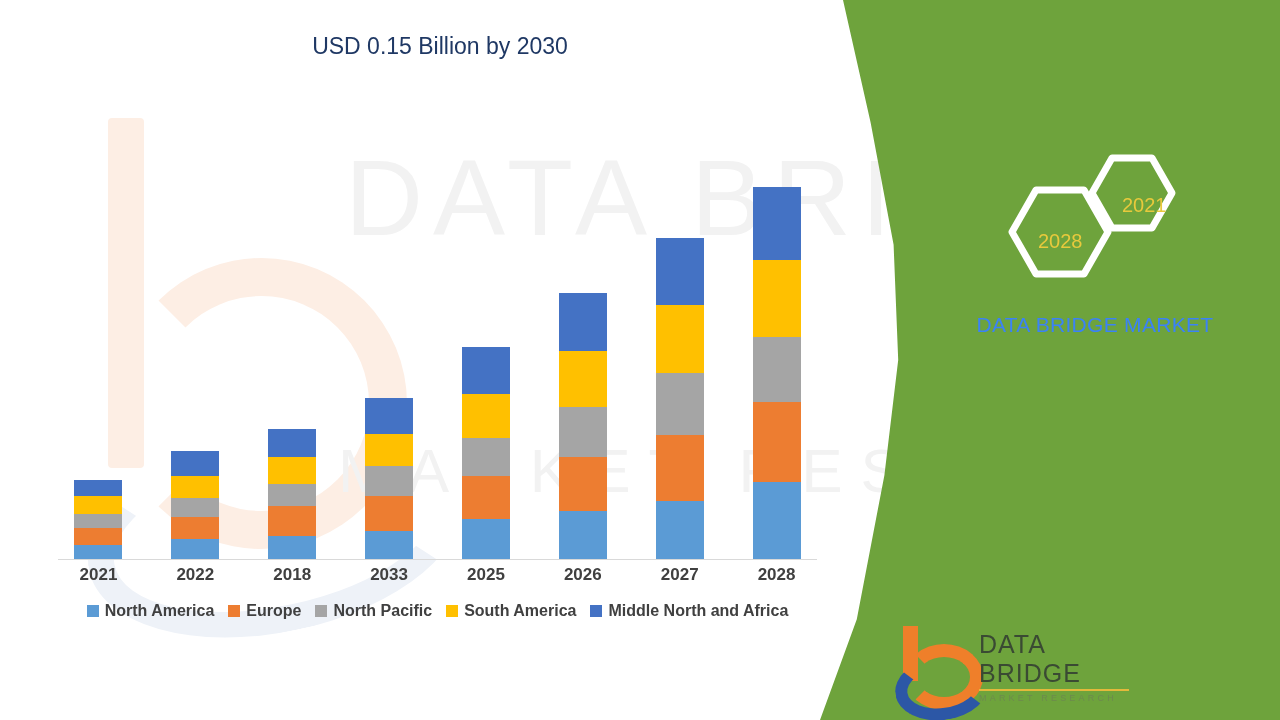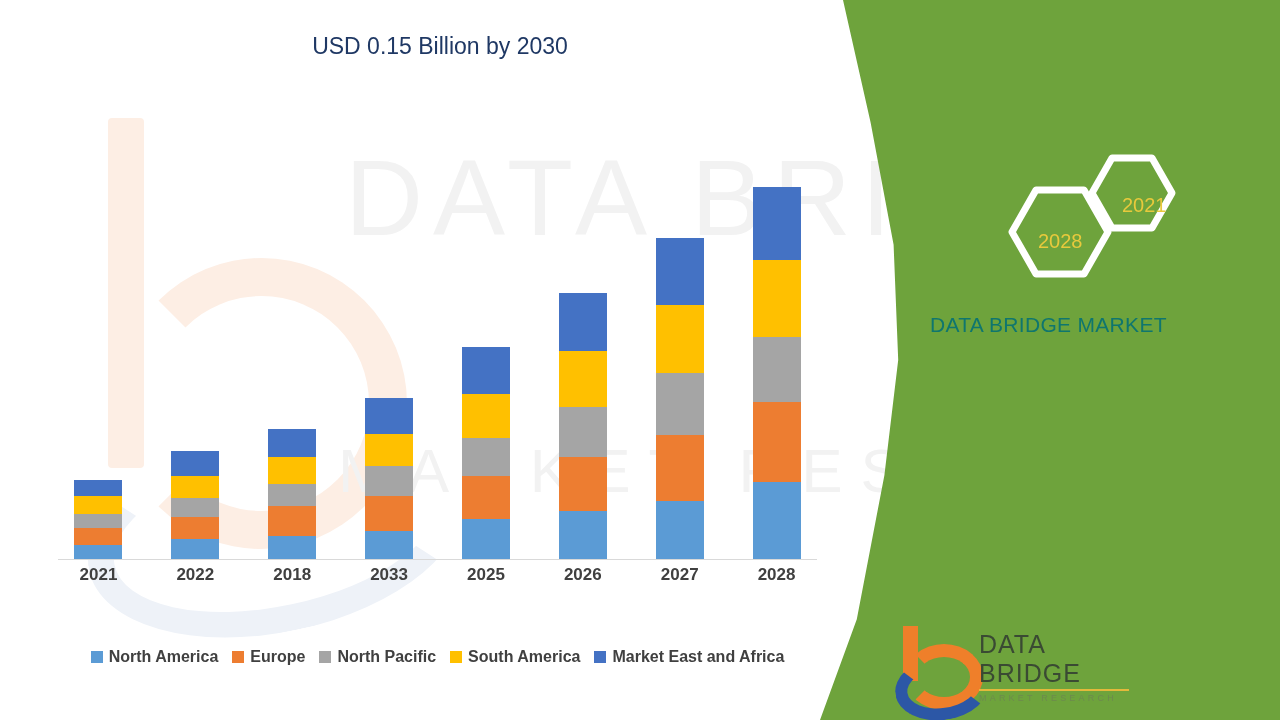--- a/index.html
+++ b/index.html
@@ -57,22 +57,22 @@
     color:#f2f7ea;font-size:21px;line-height:1.5;font-weight:400;
   }
   .hexwrap{position:absolute;right:56px;top:150px;width:220px;height:130px;}
   .hexwrap svg{display:block;overflow:visible;}
   .hex-label{
     position:absolute;color:#e8c93c;font-size:20px;font-weight:400;
   }
   .hex-label.y2021{left:118px;top:44px;}
   .hex-label.y2028{left:34px;top:80px;}
   .dbmr{
-    position:absolute;right:20px;top:310px;width:330px;text-align:left;
-    color:#0f766e;font-size:21px;line-height:1.45;letter-spacing:.3px;
+    position:absolute;right:20px;top:310px;width:330px;text-align:center;
+    color:#3b82f6;font-size:21px;line-height:1.45;letter-spacing:.3px;
   }
 
   
   .logo{position:absolute;right:150px;bottom:20px;width:235px;height:78px;}
   .logo .mark{position:absolute;left:0;top:4px;width:78px;height:70px;}
   .logo .mark .bstem{
     position:absolute;left:8px;top:0;width:15px;height:55px;background:#ef7f2a;
   }
   .logo .mark .bbowl{
     position:absolute;left:10px;top:18px;width:52px;height:40px;
@@ -108,21 +108,21 @@
   .seg{width:100%;}
 
   .xlabels{
     position:absolute;left:0;right:0;top:415px;display:flex;
   }
   .xlabels .xl{
     flex:1;text-align:center;color:#404040;font-size:17px;font-weight:700;
   }
 
   .legend{
-    position:absolute;left:50px;top:648px;width:775px;
+    position:absolute;left:50px;top:602px;width:775px;
     display:flex;justify-content:center;align-items:center;gap:14px;
   }
   .legend-item{display:flex;align-items:center;gap:6px;}
   .legend-swatch{width:12px;height:12px;flex:0 0 auto;}
   .legend-text{color:#404040;font-size:16px;font-weight:700;white-space:nowrap;}
 </style>
 </head>
 <body>
 
 <div id="stage">
@@ -241,21 +241,21 @@
       <div class="legend-item">
         <span class="legend-swatch" style="background: rgb(165, 165, 165);"></span>
         <span class="legend-text">North Pacific</span>
       </div>
       <div class="legend-item">
         <span class="legend-swatch" style="background: rgb(255, 192, 0);"></span>
         <span class="legend-text">South America</span>
       </div>
       <div class="legend-item">
         <span class="legend-swatch" style="background: rgb(68, 114, 196);"></span>
-        <span class="legend-text">Market East and Africa</span>
+        <span class="legend-text">Middle North and Africa</span>
       </div>
     </div>
 
   <div class="green-panel"></div>
 
   <div class="hexwrap">
     <svg width="220" height="130" viewBox="0 0 220 130" fill="none">
       <polygon points="108,8 148,8 168,43 148,78 108,78 88,43" stroke="#ffffff" stroke-width="7" fill="none" stroke-linejoin="round"></polygon>
       <polygon points="32,40 80,40 104,82 80,124 32,124 8,82" stroke="#ffffff" stroke-width="7" fill="none" stroke-linejoin="round"></polygon>
     </svg>

